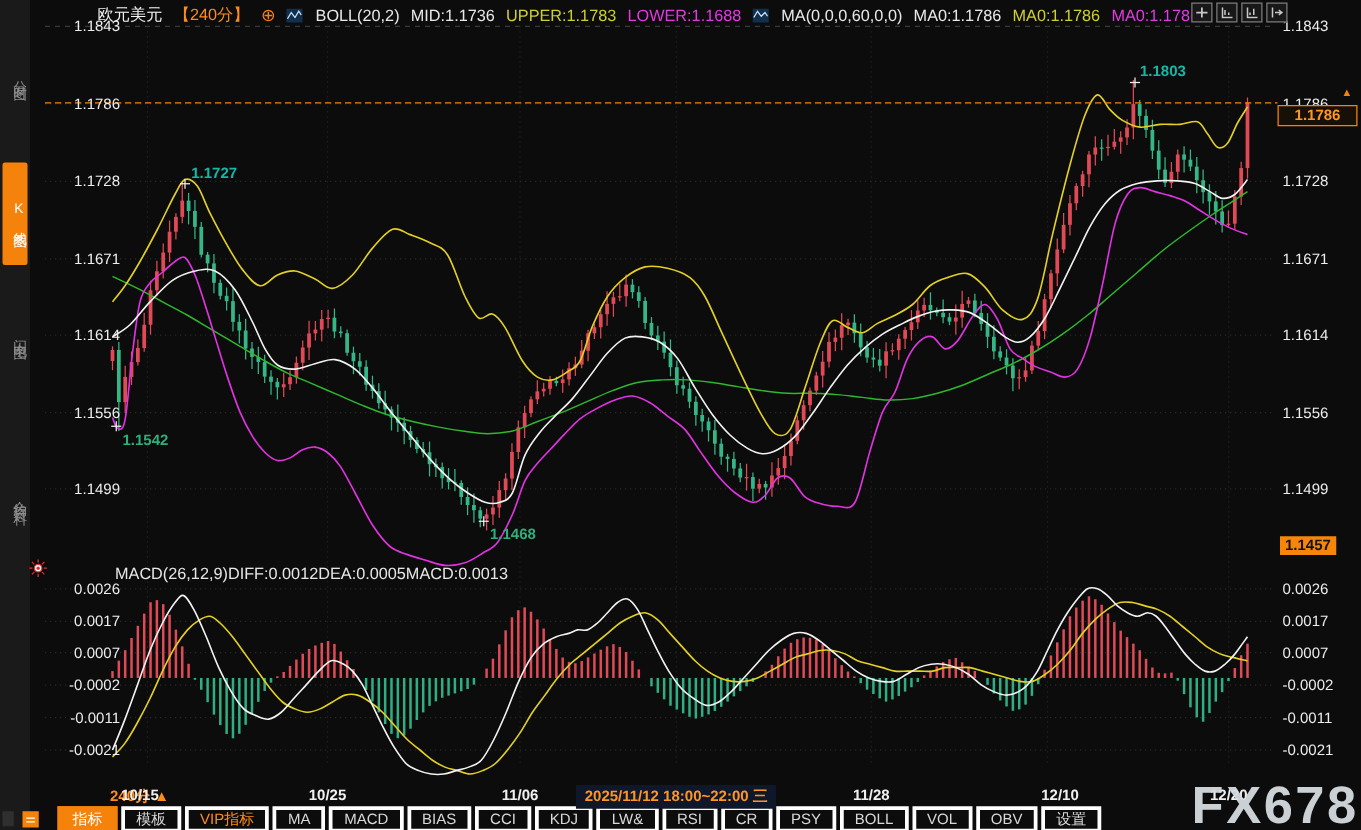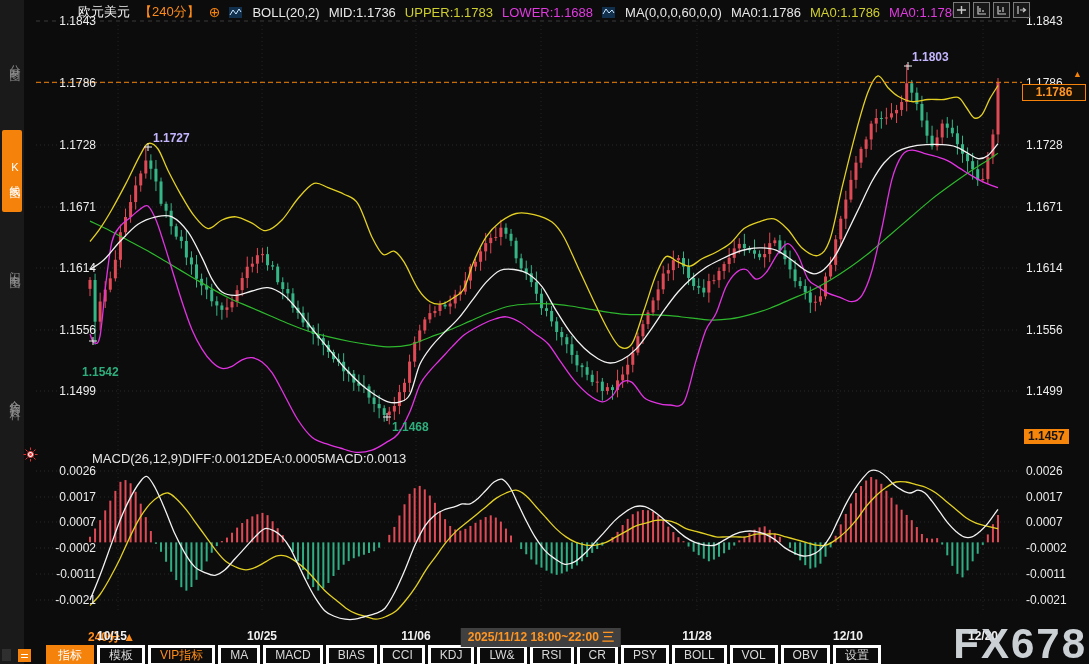--- a/index.html
+++ b/index.html
@@ -21,35 +21,35 @@
   .miniicon{display:inline-block;width:14px;height:13px;}
   
   .tools{position:absolute;left:953px;top:2px;display:flex;gap:3px;z-index:6;}
   .toolbtn{width:15px;height:14px;border:1px solid #7a7a7a;background:#181818;display:flex;align-items:center;justify-content:center;cursor:pointer;}
   
   .axlbl{position:absolute;font-size:12px;line-height:14px;height:14px;color:#ededed;z-index:3;}
   .axlbl.l{left:34px;width:62px;text-align:right;}
   .axlbl.r{left:1026px;width:62px;text-align:left;}
   
   .anno{position:absolute;font-size:12px;font-weight:bold;z-index:4;}
-  .anno.red{color:#c4b5fd;text-align:right;}
+  .anno.red{color:#14b8a6;text-align:right;}
   .anno.green{color:#2fae7d;}
   
   .price-badge{position:absolute;left:1022px;top:84px;width:62px;height:15px;border:1px solid #f5820b;
                background:#171007;color:#ff9522;font-size:12px;font-weight:bold;text-align:center;line-height:15px;z-index:5;}
   .up-arrow{position:absolute;left:1073px;top:69px;color:#f5820b;font-size:9px;z-index:5;}
   .low-badge{position:absolute;left:1024px;top:429px;background:#f5860b;color:#141414;font-size:12px;font-weight:bold;
              padding:0 4px;height:15px;line-height:15px;z-index:5;}
   
   .mhdr{position:absolute;left:92px;top:451px;display:flex;gap:0;font-size:13px;z-index:4;white-space:nowrap;}
   .alarm{position:absolute;left:23px;top:447px;width:15px;height:15px;z-index:4;cursor:pointer;}
   
   .xlbl{position:absolute;top:629px;transform:translateX(-50%);font-size:12px;font-weight:bold;color:#f0f0f0;z-index:3;white-space:nowrap;}
   .xhl{position:absolute;top:628px;transform:translateX(-50%);font-size:12px;font-weight:bold;color:#ff9522;
-       background:#404040;padding:1px 7px;z-index:4;white-space:nowrap;}
+       background:#0f172a;padding:1px 7px;z-index:4;white-space:nowrap;}
   .plabel{position:absolute;left:88px;top:629px;font-size:12px;font-weight:bold;color:#ff8c1a;z-index:3;cursor:pointer;}
   
   .tbar{position:absolute;left:46px;top:646px;height:18px;display:flex;align-items:center;gap:3px;font-size:12px;z-index:3;}
   .titem{height:15px;line-height:15px;padding:0 9px;border:3px solid #ffffff;color:#d8d8d8;cursor:pointer;white-space:nowrap;}
   .titem.active{background:#f5820b;border-color:#f5820b;color:#fff;}
   .titem.vip{color:#ff8c1a;}
   .corner-sq{position:absolute;left:2px;top:649px;width:9px;height:12px;background:#2f2f2f;z-index:3;}
   .corner-orange{position:absolute;left:18px;top:649px;width:13px;height:13px;background:#f5820b;z-index:3;cursor:pointer;
                  display:flex;flex-direction:column;justify-content:center;gap:2px;align-items:center;}
   .corner-orange i{display:block;width:7px;height:1px;background:#fff;}
@@ -720,21 +720,21 @@
       <div class="axlbl r" style="top: 593px;">-0.0021</div>
     </div>
 
   <div class="up-arrow">▲</div>
   <div class="price-badge">1.1786</div>
   <div class="low-badge">1.1457</div>
 
   <div id="annos">
       <div class="anno red" style="left: 912px; top: 50px;">1.1803</div>
       <div class="anno red" style="left: 153px; top: 131px;">1.1727</div>
-      <div class="anno green" style="left: 82px; top: 345px; margin-top: 20px;">1.1542</div>
+      <div class="anno green" style="left: 98px; top: 345px;">1.1542</div>
       <div class="anno green" style="left: 392px; top: 420px;">1.1468</div>
     </div>
 
   <span class="alarm">
     <svg width="15" height="15">
       <g stroke="#e03030" stroke-width="1">
         <line x1="7.5" y1="0.5" x2="7.5" y2="3"></line>
           <line x1="7.5" y1="12" x2="7.5" y2="14.5"></line>
         <line x1="0.5" y1="7.5" x2="3" y2="7.5"></line>
           <line x1="12" y1="7.5" x2="14.5" y2="7.5"></line>

